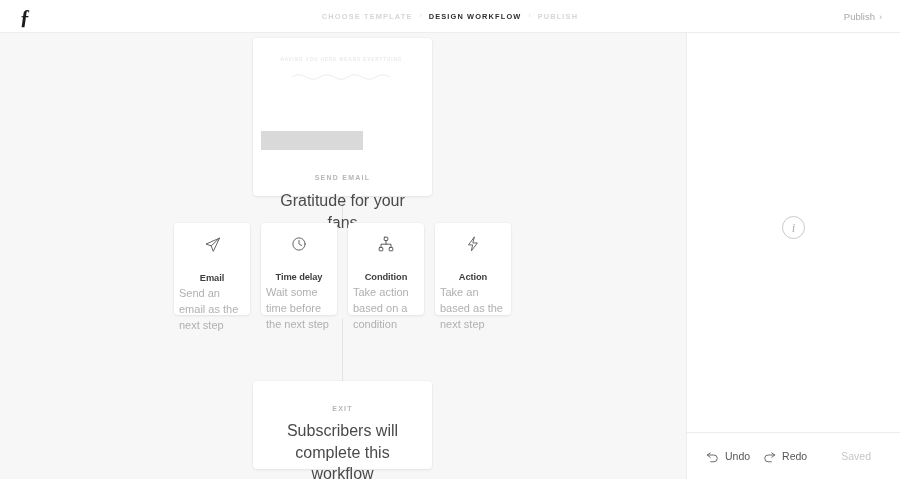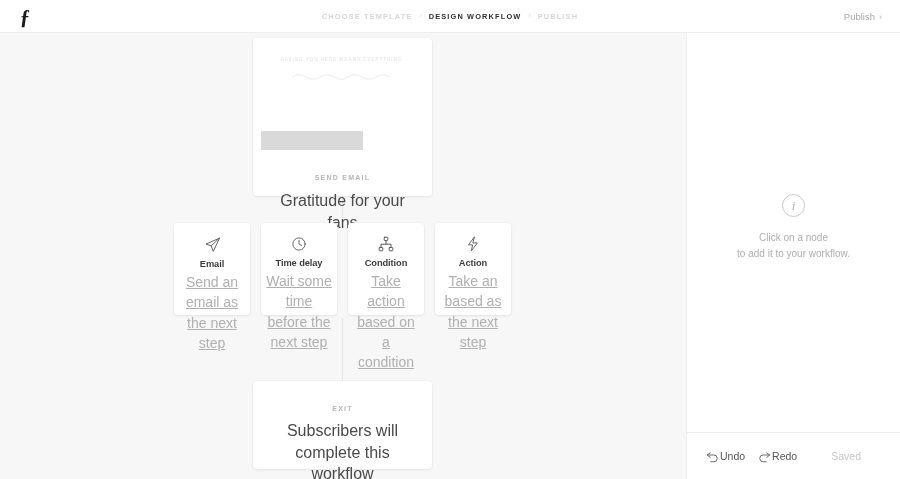--- a/index.html
+++ b/index.html
@@ -113,26 +113,26 @@
     box-shadow: 0 1px 3px rgba(0,0,0,0.07), 0 0 0 1px rgba(0,0,0,0.015);
     display: flex; flex-direction: column; align-items: center;
     padding-top: 13px; cursor: pointer;
   }
   .palette-card.c0 { left: 0px; }
   .palette-card.c1 { left: 87px; }
   .palette-card.c2 { left: 174px; }
   .palette-card.c3 { left: 261px; }
   .pal-icon { height: 20px; display: flex; align-items: center; justify-content: center; }
   .pal-title {
-    margin-top: 6px; font-size: 9.3px; font-weight: 700; color: #3e3e3e;
+    margin-top: 20px; font-size: 9.3px; font-weight: 700; color: #3e3e3e;
     letter-spacing: -0.1px;
   }
   .pal-desc {
-    margin-top: 3px; font-size: 14px; color: #b0b0b0;
-    text-align: center; line-height: 1.45; padding: 0 5px; text-decoration: underline;
+    margin-top: 3px; font-size: 11px; color: #b0b0b0;
+    line-height: 1.45; padding: 0 5px;
   }
 
   
   .exit-node { left: 253px; top: 348px; width: 179px; height: 88px; }
   .exit-node .node-label { top: 24px; }
   .exit-node .node-title { top: 39px; }
 
   
   .sidebar {
     position: absolute; top: 33px; left: 686px;
@@ -159,21 +159,21 @@
     font-size: 10px; color: #aeaeae; line-height: 1.55;
   }
   .sidebar-footer {
     position: absolute; left: 0; bottom: 0;
     width: 214px; height: 47px;
     border-top: 1px solid #ededed;
     display: flex; align-items: center;
     padding-left: 16px; gap: 8px;
   }
   .foot-btn {
-    display: flex; align-items: center; 
+    display: flex; align-items: center; gap: 5px;
     cursor: pointer; padding: 3px 2px;
   }
   .foot-btn span.lbl { font-size: 10.5px; color: #555555; }
   .saved-label {
     margin-left: 24px; font-size: 10.5px; color: #c6c6c6;
   }
   svg { display: block; }
 </style>
 </head>
 <body>
@@ -276,24 +276,20 @@
       <div class="node-label">Exit</div>
       <div class="node-title">Subscribers will complete this workflow</div>
     </div>
 
   </div>
 
   <div class="sidebar">
 
     <div class="sidebar-empty">
       <div class="info-circle">i</div>
-      <div class="empty-text">
-        <div>Click on a node</div>
-        <div>to add it to your workflow.</div>
-      </div>
     </div>
 
     <div class="sidebar-footer">
 
       <div class="foot-btn">
         <span>
           <svg width="15" height="15" viewBox="0 0 24 24" fill="none" stroke="#6b6b6b" stroke-width="1.6" stroke-linecap="round" stroke-linejoin="round">
             <path d="M8.4 6.2 L3.6 9.6 L8.4 13.4"></path>
             <path d="M3.6 9.6 H14.2 a5.4 5.4 0 0 1 0 10.8 H9.2"></path>
           </svg>

